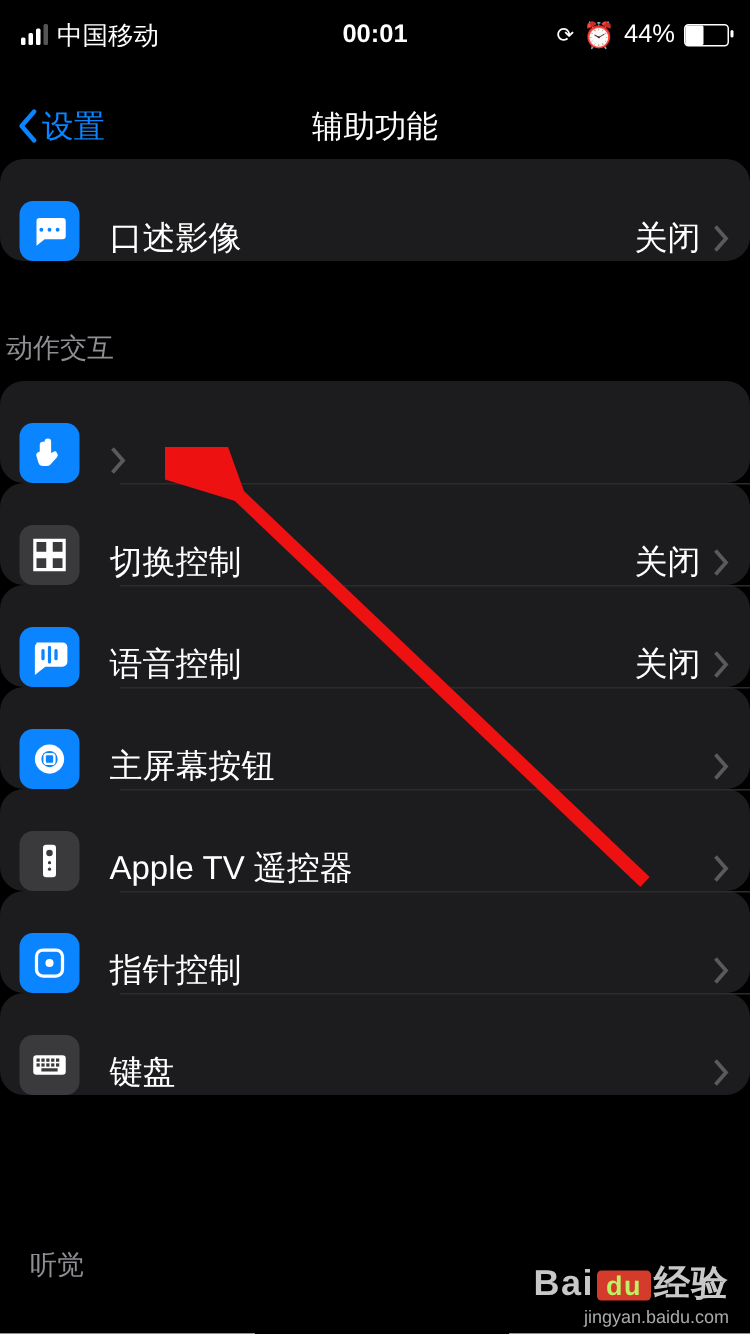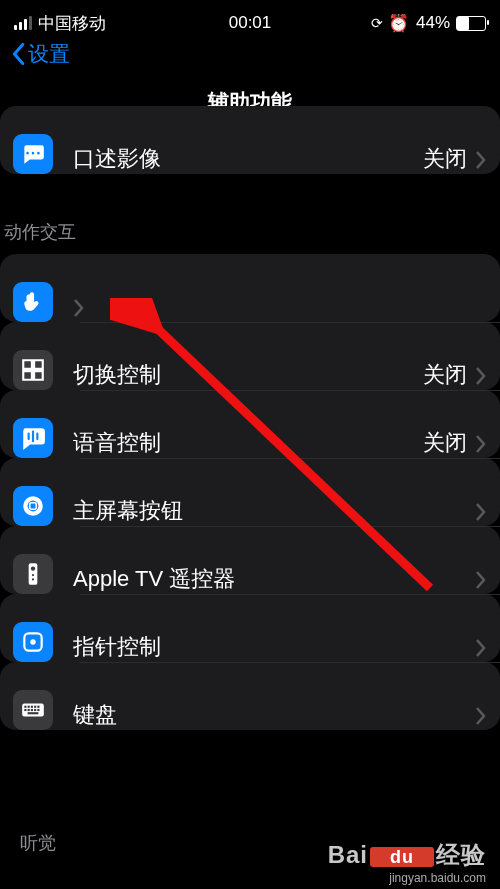--- a/index.html
+++ b/index.html
@@ -1,35 +1,35 @@
 <!DOCTYPE html>
 <html><head>
 <meta charset="utf-8">
 <style>
   html,body{margin:0;padding:0;background:#fff;font-family:-apple-system,"PingFang SC","Helvetica Neue",sans-serif;}
   .phone{width:500px;height:889px;background:#000;position:relative;overflow:hidden;color:#fff;}
   
   .status{display:flex;align-items:center;justify-content:space-between;height:34px;padding:6px 14px 0;font-size:17px;}
   .status .left,.status .right{display:flex;align-items:center;gap:6px;}
-  .status .center{position:absolute;left:0;right:0;text-align:center;font-weight:400;}
+  .status .center{position:absolute;left:0;right:0;text-align:center;font-weight:700;}
   .sig{display:flex;align-items:flex-end;gap:2px;}
   .sig span{display:block;width:3px;background:#fff;border-radius:1px;}
   .sig span:nth-child(1){height:5px;}
   .sig span:nth-child(2){height:8px;}
   .sig span:nth-child(3){height:11px;}
   .sig span:nth-child(4){height:14px;background:#555;}
   .lock{font-size:14px;}
   .batt{display:inline-block;width:28px;height:13px;border:1.5px solid #fff;border-radius:3px;position:relative;}
   .batt::after{content:"";position:absolute;right:-4px;top:3px;width:2px;height:5px;background:#fff;border-radius:1px;}
   .batt i{display:block;height:100%;width:44%;background:#fff;border-radius:1px;}
   
-  .nav{height:58px;display:flex;align-items:flex-start;position:relative;}
+  .nav{height:58px;display:flex;align-items:flex-end;position:relative;}
   .back{color:#0a84ff;font-size:21px;display:flex;align-items:center;padding-left:10px;gap:2px;cursor:pointer;}
   .back svg{width:16px;height:24px;}
-  .title{position:absolute;left:0;right:0;text-align:center;font-size:21px;font-weight:700;margin-top:48px;}
+  .title{position:absolute;left:0;right:0;text-align:center;font-size:21px;font-weight:400;margin-top:48px;}
   
   .group{margin-top:46px;}
   .group.first{margin-top:8px;}
   .ghead{color:#8e8e93;font-size:18px;padding:0 4px 10px;}
   .row{display:flex;align-items:flex-end;height:68px;background:#1c1c1e;padding:0 13px;position:relative;cursor:pointer;border-radius:16px;}
   .row+.row::before{content:"";position:absolute;left:80px;right:0;top:0;height:1px;background:#2c2c2e;}
   .icon{width:40px;height:40px;border-radius:9px;display:flex;align-items:center;justify-content:center;flex:0 0 40px;margin-right:20px;}
   .icon.blue{background:#0a84ff;}
   .icon.gray{background:#3a3a3c;}
   .icon svg{width:26px;height:26px;fill:#fff;}
@@ -37,21 +37,21 @@
   .value{font-size:22px;color:#ffffff;margin-right:8px;}
   .chev{color:#5a5a5e;}
   .chev svg{width:12px;height:20px;stroke:#5a5a5e;stroke-width:2.5;fill:none;}
   
   .arrow{position:absolute;left:110px;top:298px;pointer-events:none;}
   
   .cutrow{position:absolute;bottom:34px;left:20px;color:#8e8e93;font-size:18px;}
   
   .wm{position:absolute;bottom:4px;right:14px;text-align:right;color:#c8c8c8;}
   .wm .b{font-size:24px;font-weight:700;letter-spacing:1px;}
-  .wm .b i{font-style:normal;background:#d43b2a;color:#ffffff;border-radius:3px;padding:0 20px;margin:0 2px;font-size:18px;}
+  .wm .b i{font-style:normal;background:#d43b2a;color:#bef264;border-radius:3px;padding:0 6px;margin:0 2px;font-size:18px;}
   .wm .u{font-size:12px;color:#aaa;}
 </style>
 </head>
 <body>
 
 <div class="phone">
 
   <div class="status">
     <div class="left">
       <span class="sig">

